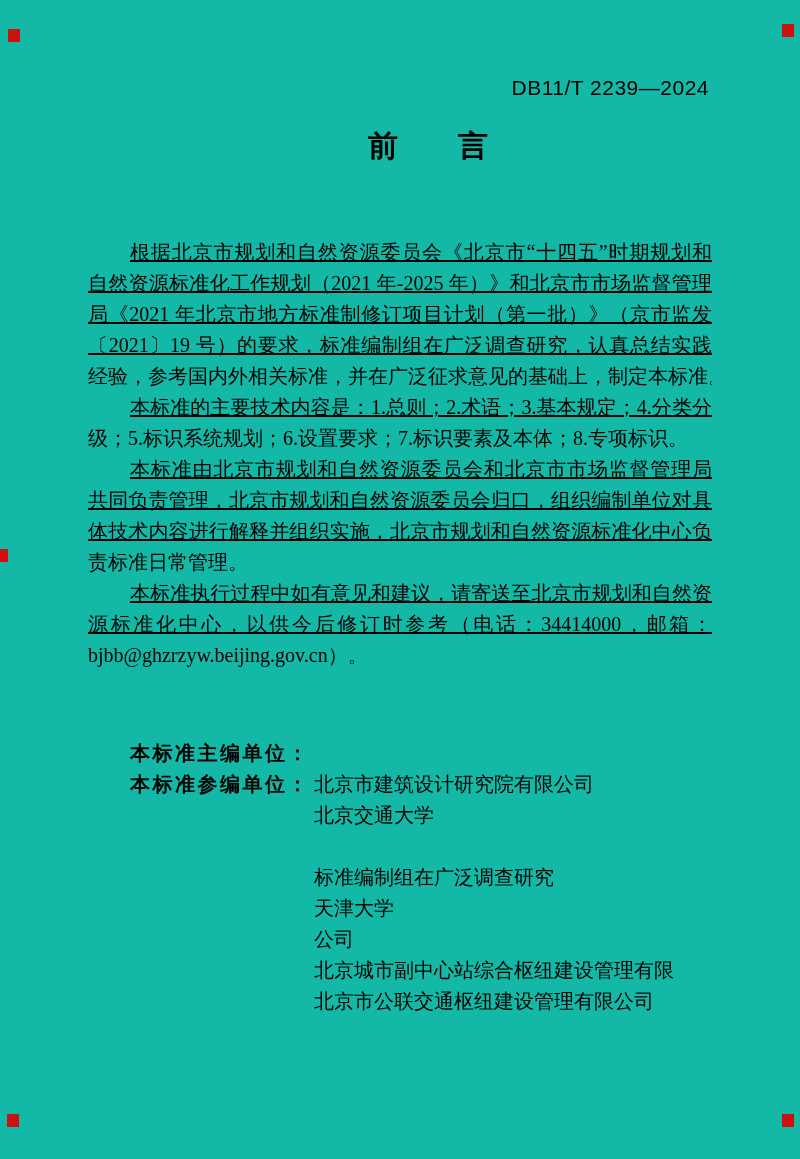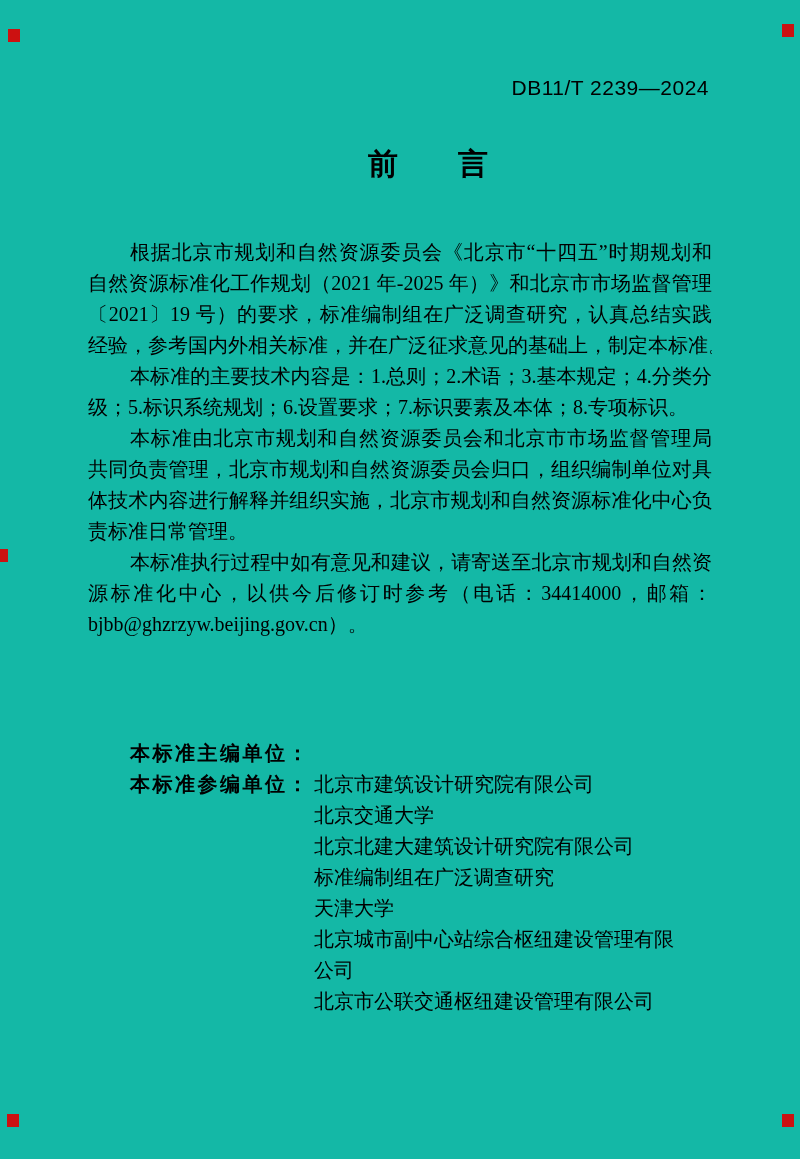--- a/index.html
+++ b/index.html
@@ -20,21 +20,21 @@
     right: 91px;
     font-family: "Liberation Sans", "DejaVu Sans", sans-serif;
     font-size: 21px;
     letter-spacing: 0.5px;
     color: #000;
   }
   
   .page-title {
     position: absolute;
     left: 368px;
-    top: 144px;
+    top: 126px;
     font-size: 30px;
     font-weight: bold;
     font-family: "Liberation Sans", "DejaVu Sans", sans-serif;
     color: #000;
     white-space: pre;
     text-align: right;
   }
   
   .body-block {
     position: absolute;
@@ -43,21 +43,21 @@
     width: 624px;
   }
   .bl {
     font-size: 20px;
     line-height: 31px;
     height: 31px;
     overflow: hidden;
     white-space: nowrap;
     color: #000;
   }
-  .bl.just { white-space: normal; text-align: justify; text-align-last: justify; }
+  .bl.just { white-space: normal; text-align: justify; text-align-last: justify; text-decoration: underline; }
   .bl.ind  { padding-left: 42px; }
   .bl.last { text-align: left; }
   .u { text-underline-offset: 3px; }
   
   .units-block {
     position: absolute;
     left: 130px;
     top: 738px;
     width: 600px;
   }
@@ -101,20 +101,21 @@
   <div class="mark bl2" style="background-color: rgb(204, 17, 17);"></div>
   <div class="mark br" style="background-color: rgb(204, 17, 17);"></div>
 
   <div class="header-code">DB11/T 2239—2024</div>
 
   <div class="page-title">前　　言</div>
 
   <div class="body-block">
     <div class="bl ind just">根据北京市规划和自然资源委员会《北京市“十四五”时期规划和</div>
     <div class="bl just">自然资源标准化工作规划（2021 年-2025 年）》和北京市市场监督管理</div>
+    <div class="bl just">局《2021 年北京市地方标准制修订项目计划（第一批）》（京市监发</div>
     <div class="bl just">〔2021〕19 号）的要求，标准编制组在广泛调查研究，认真总结实践</div>
     <div class="bl last">经验，参考国内外相关标准，并在广泛征求意见的基础上，制定本标准。</div>
     <div class="bl ind just">本标准的主要技术内容是：1.总则；2.术语；3.基本规定；4.分类分</div>
     <div class="bl last">级；5.标识系统规划；6.设置要求；7.标识要素及本体；8.专项标识。</div>
     <div class="bl ind just">本标准由北京市规划和自然资源委员会和北京市市场监督管理局</div>
     <div class="bl just">共同负责管理，北京市规划和自然资源委员会归口，组织编制单位对具</div>
     <div class="bl just">体技术内容进行解释并组织实施，北京市规划和自然资源标准化中心负</div>
     <div class="bl last">责标准日常管理。</div>
     <div class="bl ind just">本标准执行过程中如有意见和建议，请寄送至北京市规划和自然资</div>
     <div class="bl just">源标准化中心，以供今后修订时参考（电话：34414000，邮箱：</div>
@@ -130,37 +131,36 @@
     <div class="urow">
       <span class="ulabel">本标准参编单位：</span>
       <span class="uval">北京市建筑设计研究院有限公司</span>
     </div>
     <div class="urow">
       <span class="uspacer"></span>
       <span class="uval">北京交通大学</span>
     </div>
     <div class="urow">
       <span class="uspacer"></span>
-      <span class="uval">北京北建大建筑设计研究院有限公司</span>
     </div>
     <div class="urow">
       <span class="uspacer"></span>
       <span class="uval">标准编制组在广泛调查研究</span>
     </div>
     <div class="urow">
       <span class="uspacer"></span>
       <span class="uval">天津大学</span>
     </div>
     <div class="urow">
       <span class="uspacer"></span>
-      <span class="uval">北京城市副中心站综合枢纽建设管理有限</span>
+      <span class="uval">公司</span>
     </div>
     <div class="urow">
       <span class="uspacer"></span>
-      <span class="uval">公司</span>
+      <span class="uval">北京城市副中心站综合枢纽建设管理有限</span>
     </div>
     <div class="urow">
       <span class="uspacer"></span>
       <span class="uval">北京市公联交通枢纽建设管理有限公司</span>
     </div>
   </div>
 
 </div>
 
 </body></html>

